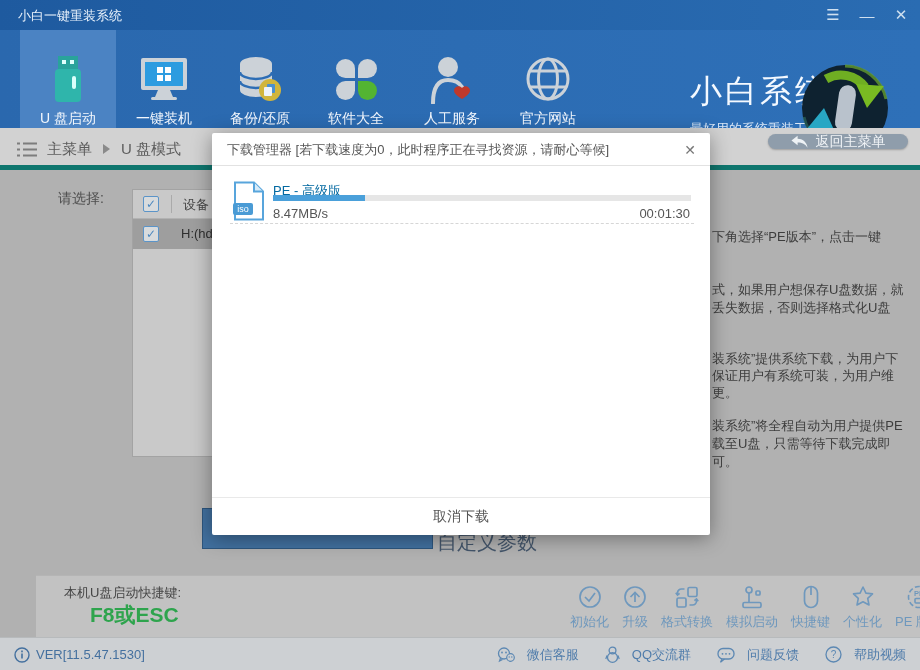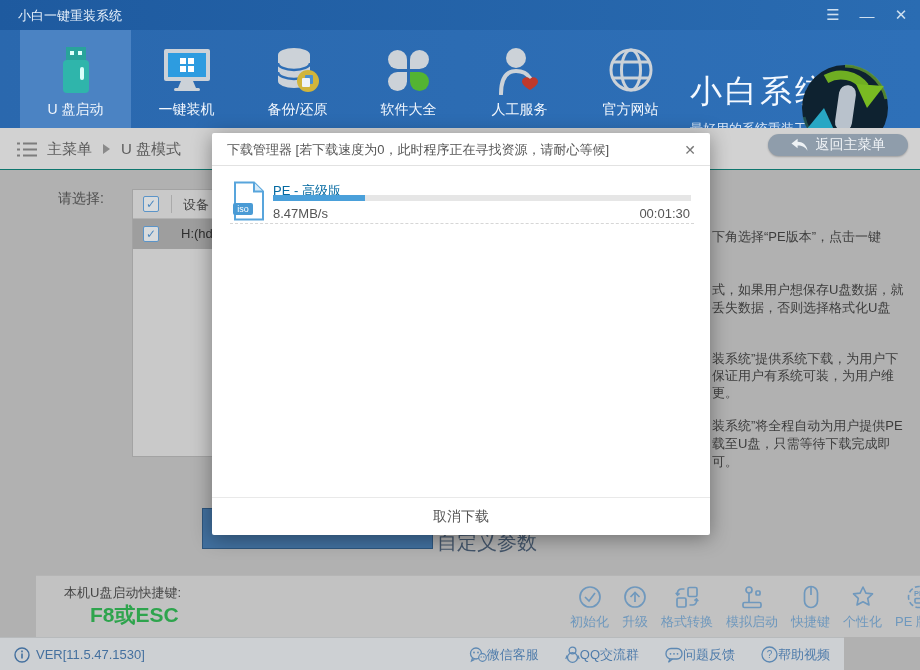--- a/index.html
+++ b/index.html
@@ -13,38 +13,38 @@
   .titlebar { background:linear-gradient(90deg,#1e5a9f,#2a6cb2); }
   .titlebar .app-title { position:absolute; left:18px; top:7px; font-size:13px; color:#e8f1fb; }
   .win-controls { position:absolute; right:8px; top:4px; display:flex; gap:12px; }
   .win-btn { width:22px; height:22px; display:flex; align-items:center; justify-content:center;
     color:#cfe0f0; font-size:15px; cursor:pointer; }
 
   
   .nav { position:absolute; left:0; top:30px; width:920px; height:98px;
     background:linear-gradient(90deg,#2a68ae,#2e70b8); }
   .nav-items { position:absolute; left:20px; top:0; display:flex; height:98px; }
-  .nav-item { width:111px; height:98px; display:flex; flex-direction:column; align-items:center;
-    justify-content:flex-end; padding-bottom:9px; cursor:pointer; }
+  .nav-item { width:96px; height:98px; display:flex; flex-direction:column; align-items:center;
+    justify-content:flex-end; cursor:pointer; }
   .nav-item.active { background:#4b83c3; }
   .nav-item .nicon { height:58px; display:flex; align-items:center; justify-content:center; }
   .nav-item .nlabel { font-size:14px; color:#f2f7fd; margin-top:2px; white-space:nowrap; }
   .brand { position:absolute; left:660px; top:40px;margin-left:30px; }
   .brand-name { font-size:32px; font-weight:300; color:#f4f9ff; letter-spacing:3px; white-space:nowrap; }
   .brand-tag { font-size:13px; color:#d9e7f7; margin-top:6px; white-space:nowrap; }
   .brand-logo { position:absolute; left:799px; top:32px; width:92px; height:92px; }
 
   
   .breadcrumb-bar { position:absolute; left:0; top:128px; width:920px; height:42px;
-    background:#d2d2d2; border-bottom:1px solid #0f766e; }
+    background:#d2d2d2; border-bottom:5px solid #0f766e; }
   .bc-left { position:absolute; left:16px; top:0; height:42px; display:flex; align-items:center; gap:9px; }
   .bc-text { font-size:15px; color:#5c5c5c; }
   .bc-arrow { width:0; height:0; border-left:7px solid #8a8a8a; border-top:5px solid transparent;
     border-bottom:5px solid transparent; margin:0 2px; }
-  .back-btn { position:absolute; right:12px; top:6px; width:140px; height:22px; background:#8f9dab;
+  .back-btn { position:absolute; right:12px; top:6px; width:140px; height:15px; background:#8f9dab;
     border-radius:15px; display:flex; align-items:center; justify-content:center; gap:8px;
     color:#f1f4f7; font-size:14px; cursor:pointer; box-shadow:0 1px 2px rgba(0,0,0,.25); }
 
   
   .main { position:absolute; left:0; top:170px; width:920px; height:405px; background:#b1b1b1; }
   .select-label { position:absolute; left:58px; top:20px; font-size:14px; color:#4f4f4f; }
   .device-table { position:absolute; left:132px; top:19px; width:540px; height:268px;
     background:#c9c9c9; border:1px solid #a3a3a3; }
   .dt-header { position:relative; height:29px; border-bottom:1px solid #b2b2b2; }
   .dt-vline { position:absolute; left:38px; top:5px; bottom:5px; width:1px; background:#aaaaaa; }
@@ -81,26 +81,26 @@
   .bottom { position:absolute; left:0; top:575px; width:920px; height:62px; background:#c2c2c2;
     border-top:1px solid #b5b5b5;margin-left:36px; }
   .hotkey-label { position:absolute; left:28px; top:8px; font-size:13px; color:#454545; }
   .hotkey-value { position:absolute; left:54px; top:25px; font-size:21px; color:#2ea44d;font-weight:bold; }
   .tools { position:absolute; right:14px; top:7px; display:flex; gap:13px; }
   .tool { display:flex; flex-direction:column; align-items:center; cursor:pointer; }
   .tool .ticon { height:28px; display:flex; align-items:center; justify-content:flex-start; }
   .tool .tlabel { font-size:13px; color:#6f98bd; margin-top:2px; white-space:nowrap; }
 
   
-  .statusbar { position:absolute; left:0; top:637px; width:844px; height:33px; background:#cdd0d3;
+  .statusbar { position:absolute; left:0; top:637px; width:920px; height:33px; background:#cdd0d3;
     border-top:1px solid #b7babc; }
   .version { position:absolute; left:14px; top:0; height:33px; display:flex; align-items:center;
     gap:6px; font-size:13px; color:#44709f; }
   .sb-links { position:absolute; right:14px; top:0; height:33px; display:flex; align-items:center; gap:26px; }
-  .sb-link { display:flex; align-items:center; gap:0; font-size:13px; color:#4f7cab; cursor:pointer; }
+  .sb-link { display:flex; align-items:center; gap:12px; font-size:13px; color:#4f7cab; cursor:pointer; }
   svg { display:block; }
 </style>
 </head>
 <body>
 
 <div id="app">
 
   <div class="titlebar">
     <div class="app-title">小白一键重装系统</div>
     <div class="win-controls">

